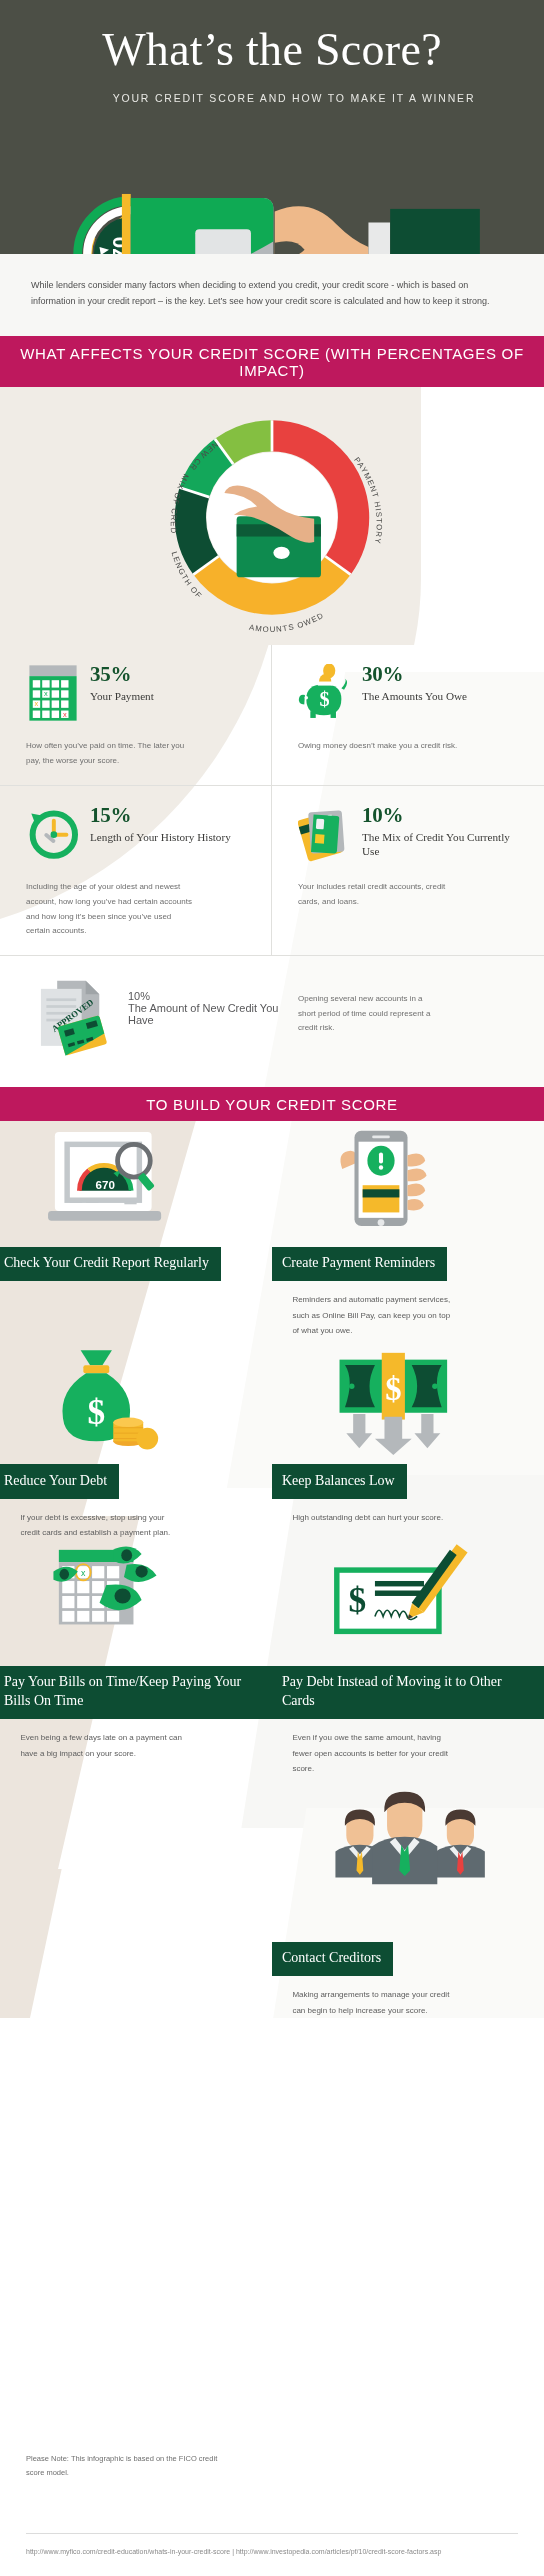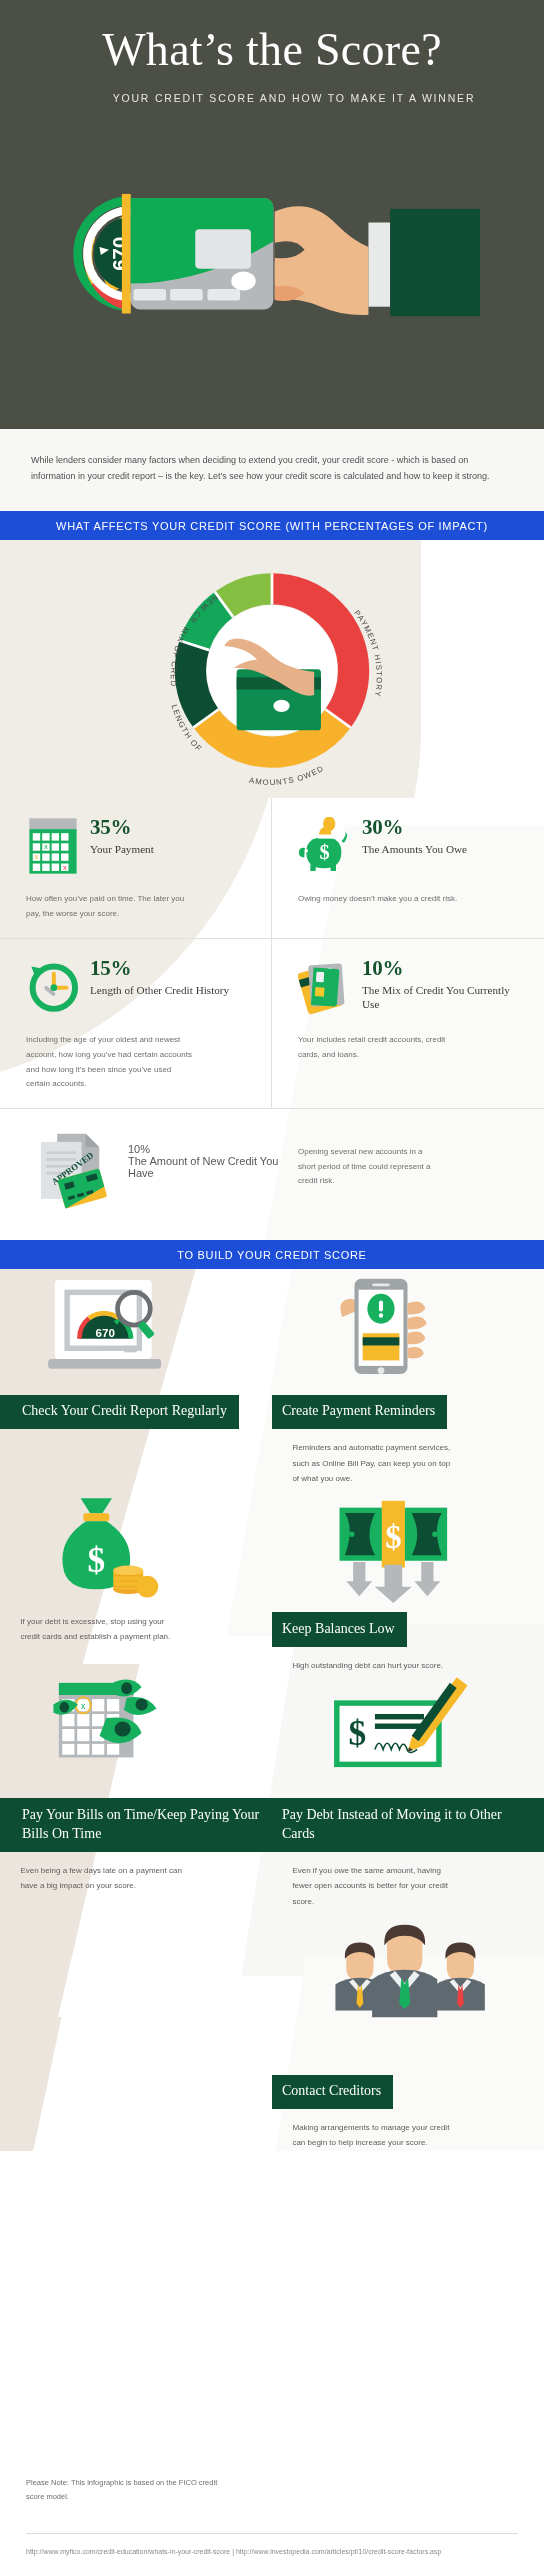--- a/index.html
+++ b/index.html
@@ -14,21 +14,21 @@
     position: relative;
     width: 544px;
     height: 2576px;
     overflow: hidden;
     background: #ffffff;
   }
 
   
   .hero {
     position: relative;
-    height: 429px;
+    height: 254px;
     background: #4c4f46;
     overflow: hidden;
   }
   .hero-title {
     text-align: center;
     color: #ffffff;
     font-family: "Liberation Serif", serif;
     font-size: 46px;
     line-height: 1;
     letter-spacing: 0.3px;
@@ -54,24 +54,24 @@
     padding: 23px 31px 26px 31px;
   }
   .intro p {
     font-size: 9px;
     line-height: 1.82;
     color: #4f4f4f;
   }
 
   
   .bar {
-    background: #1d4ed8;
+    background: #be185d;
     color: #ffffff;
     text-align: center;
-    font-size: 11px;
+    font-size: 15px;
     letter-spacing: 0.7px;
     padding: 8.8px 0 8.2px 0;
   }
 
   
   .donut-wrap {
     position: relative;
     height: 258px;
     background: #ffffff;
     overflow: hidden;
@@ -196,38 +196,38 @@
   .ttitle {
     background: #0d4d33;
     color: #ffffff;
     font-family: "Liberation Serif", serif;
     font-size: 14px;
     line-height: 1.35;
     padding: 7.5px 12.2px 8.2px 20.4px;
     display: inline-block;
     margin-top: 9.5px;
   }
-  .tcell.left .ttitle { margin-left: 0; padding-left: 22px; }
+  .tcell.left .ttitle { margin-left: 0; padding-left: 4px; }
   .tcell.right .ttitle { margin-left: 0; padding-left: 10px; }
   .tbody {
     font-size: 8px;
     line-height: 1.92;
     color: #5d5d5d;
     padding: 11px 13.6px 0 20.4px;
     max-width: 197px;
   }
 
   .ttitle-wrap { width: 100%; }
   .ttitle-wrap.right { padding-left: 0; }
 
   
   .note {
     position: absolute;
     left: 26px;
-    bottom: 72px;
+    bottom: 96px;
     font-size: 7.5px;
     line-height: 1.85;
     color: #6f6f6f;
     max-width: 197px;
   }
   .footer {
     position: absolute;
     left: 0; bottom: 0;
     width: 544px;
     padding: 12.2px 26px 17.7px 26px;
@@ -424,21 +424,21 @@
               <circle cx="42" cy="44" r="32" fill="none" stroke="#16b05e" stroke-width="9"></circle>
               <path d="M14 28 l-6 -16 l20 4 z" fill="#16b05e"></path>
               <rect x="39" y="20" width="6" height="26" rx="3" fill="#f5b92a"></rect>
               <rect x="42" y="41" width="22" height="6" rx="3" fill="#f5b92a"></rect>
               <rect x="26" y="46" width="20" height="6" rx="3" fill="#b4b8bb" transform="rotate(40 36 49)"></rect>
               <circle cx="42" cy="44" r="5" fill="#16b05e"></circle>
             </svg>
           </div>
           <div class="ftext">
             <div class="pct">15%</div>
-            <div class="flabel">Length of Other Credit History</div>
+            <div class="flabel">Length of Your History History</div>
           </div>
         </div>
         <div class="fdesc">Including the age of your oldest and newest account, how long you’ve had certain accounts and how long it’s been since you’ve used certain accounts.</div>
       </div>
 
       <div class="fcell">
         <div class="fhead">
           <div class="ficon">
             <svg width="56" height="58" viewBox="0 0 82 86">
               <g transform="rotate(-16 40 44)">
@@ -586,20 +586,23 @@
                 <ellipse cx="118" cy="112" rx="22" ry="7" fill="#fbc84e"></ellipse>
                 <g stroke="#e8a321" stroke-width="1.2">
                   <line x1="96" y1="120" x2="140" y2="120"></line>
                   <line x1="96" y1="128" x2="140" y2="128"></line>
                   <line x1="96" y1="136" x2="140" y2="136"></line>
                 </g>
                 <ellipse cx="146" cy="136" rx="16" ry="16" fill="#f5b92a"></ellipse>
               </g>
             </svg>
           </div>
+          <div class="ttitle-wrap">
+            <div class="ttitle">Reduce Your Debt</div>
+          </div>
           <div class="tbody">If your debt is excessive, stop using your credit cards and establish a payment plan.</div>
         </div>
 
         <div class="tcell right">
           <div class="tart right">
             <svg width="143" height="109" viewBox="0 0 210 160">
               <rect x="14" y="20" width="158" height="78" fill="#16b05e"></rect>
               <path d="M22 28 q14 22 0 62 h44 q-16 -30 0 -62 z" fill="#0d4d33"></path>
               <path d="M164 28 q-14 22 0 62 h-44 q16 -30 0 -62 z" fill="#0d4d33"></path>
               <circle cx="32" cy="59" r="4" fill="#16b05e"></circle>

